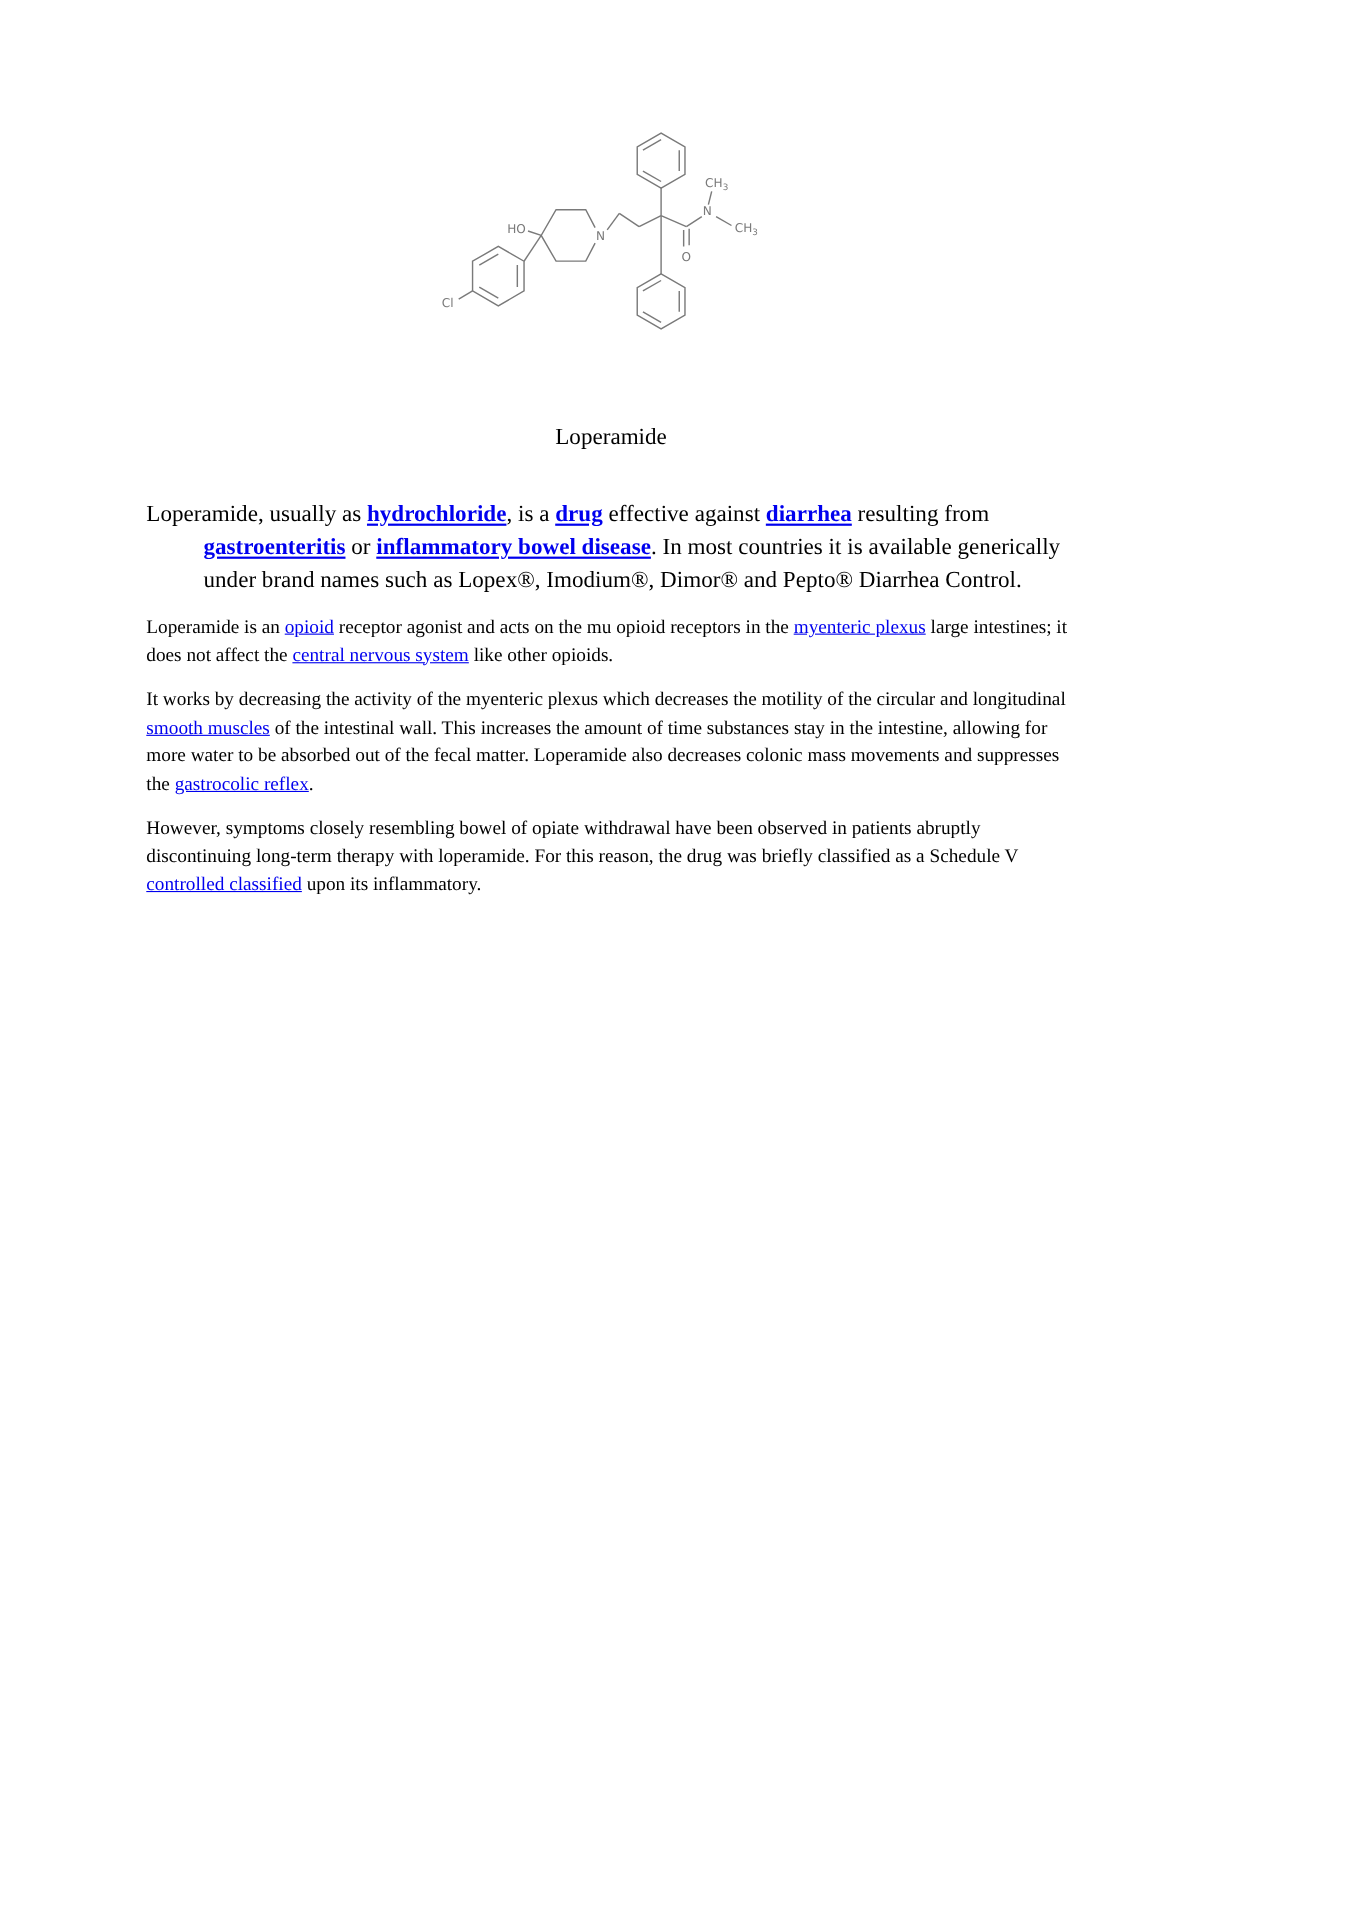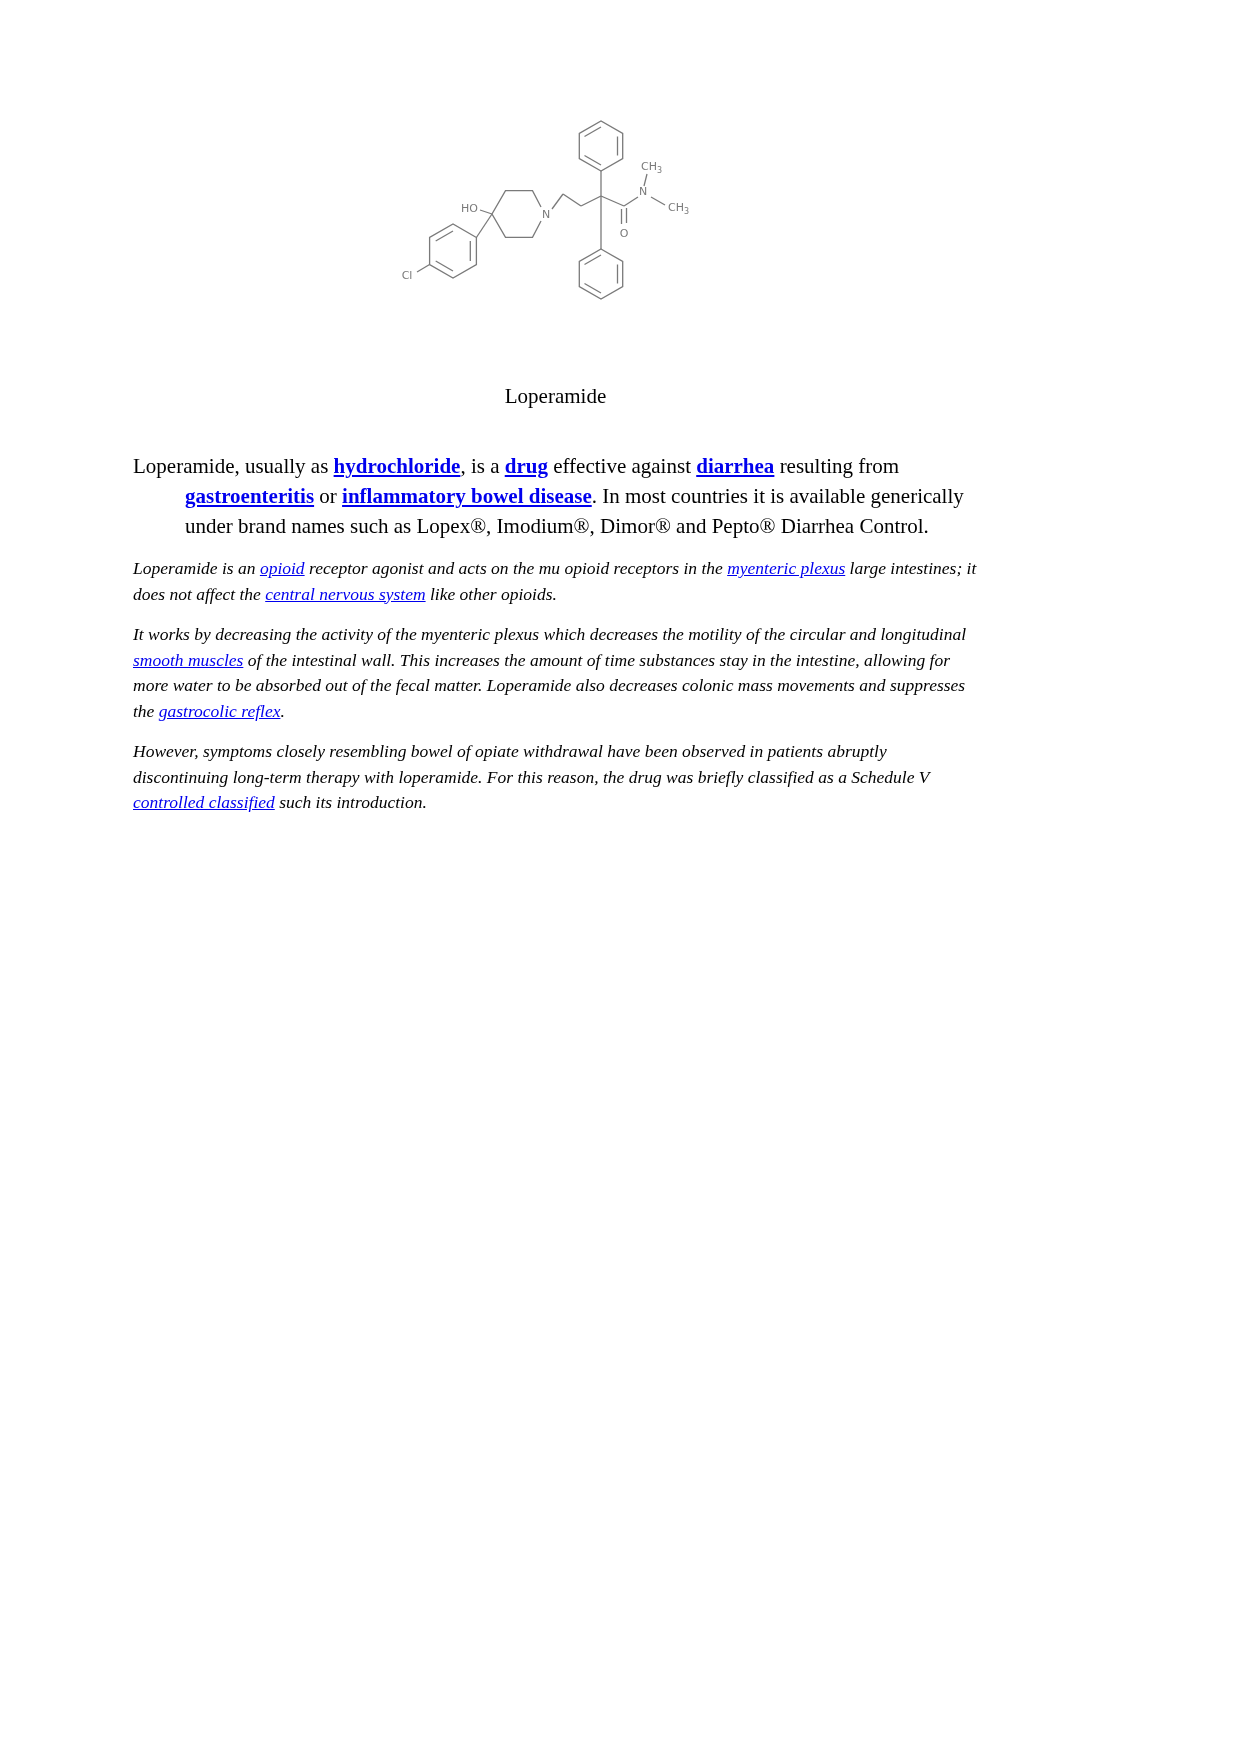--- a/index.html
+++ b/index.html
@@ -37,21 +37,20 @@
   }
   h1.section-heading {
     margin-top: 26px;
     font-size: 30px;
     font-weight: bold;
   }
   p.body {
     margin-top: 15px;
     font-size: 17.5px;
     line-height: 25.5px;
-    font-style: italic;
   }
   a.link, a.bold-link {
     color: var(--link, #0000EE);
     text-decoration: underline;
     cursor: pointer;
   }
   a.bold-link { font-weight: bold; }
 </style>
 </head>
 <body>
@@ -108,15 +107,15 @@
       <text class="mol-label" x="277" y="95"><tspan>CH</tspan><tspan class="sub" dy="3">3</tspan></text>
     </svg>
     <div class="caption">Loperamide</div>
   </div>
 
   <p class="intro"><span class="plain">Loperamide, usually as </span><a class="bold-link">hydrochloride</a><span class="plain">, is a </span><a class="bold-link">drug</a><span class="plain"> effective against </span><a class="bold-link">diarrhea</a><span class="plain"> resulting from </span><a class="bold-link">gastroenteritis</a><span class="plain"> or </span><a class="bold-link">inflammatory bowel disease</a><span class="plain">. In most countries it is available generically under brand names such as Lopex®, Imodium®, Dimor® and Pepto® Diarrhea Control.</span></p>
 
 
   <p class="body"><span class="plain">Loperamide is an </span><a class="link">opioid</a><span class="plain"> receptor agonist and acts on the mu opioid receptors in the </span><a class="link">myenteric plexus</a><span class="plain"> large intestines; it does not affect the </span><a class="link">central nervous system</a><span class="plain"> like other opioids.</span></p>
   <p class="body"><span class="plain">It works by decreasing the activity of the myenteric plexus which decreases the motility of the circular and longitudinal </span><a class="link">smooth muscles</a><span class="plain"> of the intestinal wall. This increases the amount of time substances stay in the intestine, allowing for more water to be absorbed out of the fecal matter. Loperamide also decreases colonic mass movements and suppresses the </span><a class="link">gastrocolic reflex</a><span class="plain">.</span></p>
-  <p class="body"><span class="plain">However, symptoms closely resembling bowel of opiate withdrawal have been observed in patients abruptly discontinuing long-term therapy with loperamide. For this reason, the drug was briefly classified as a Schedule V </span><a class="link">controlled classified</a><span class="plain"> such its introduction.</span></p>
+  <p class="body"><span class="plain">However, symptoms closely resembling bowel of opiate withdrawal have been observed in patients abruptly discontinuing long-term therapy with loperamide. For this reason, the drug was briefly classified as a Schedule V </span><a class="link">controlled classified</a><span class="plain"> upon its inflammatory.</span></p>
 
 </div>
 
 </body></html>

